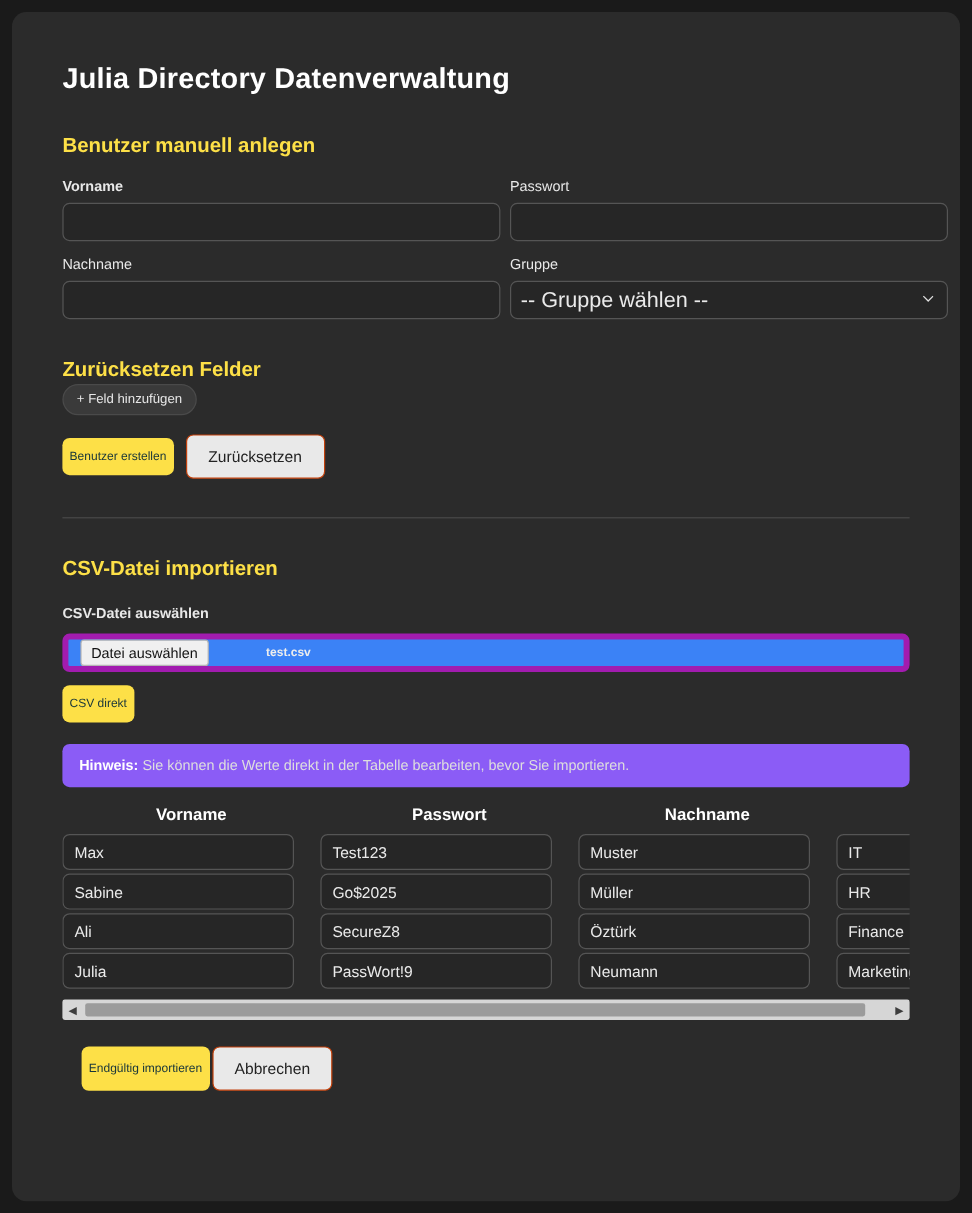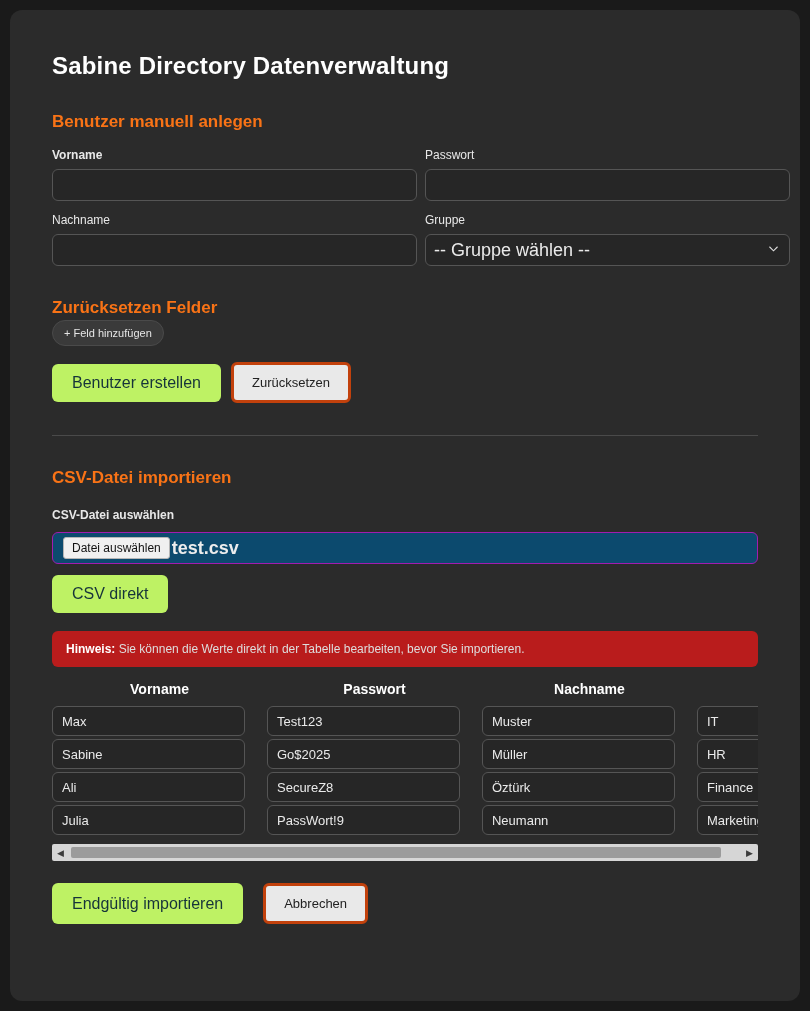--- a/index.html
+++ b/index.html
@@ -27,21 +27,21 @@
     position: relative;
   }
   h1.title {
     color: #ffffff;
     font-size: 24px;
     font-weight: bold;
     margin: 12px 0 0 0;
     letter-spacing: 0.2px;
   }
   h2.section {
-    color: #f97316;
+    color: #fde047;
     font-size: 17px;
     font-weight: bold;
     margin: 32px 0 0 0;
   }
   .form-grid {
     display: grid;
     grid-template-columns: 365px 365px;
     column-gap: 8px;
     margin-top: 16px;
   }
@@ -93,71 +93,71 @@
     background: #3a3a3a;
     color: #e6e6e6;
     border: 1px solid #4a4a4a;
     border-radius: 14px;
     font-size: 11px;
     padding: 6px 11px;
     font-family: "Liberation Sans", sans-serif;
     cursor: pointer;
   }
   .btn-primary {
-    background: #bef264;
+    background: #fde047;
     color: #16343a;
     border: none;
     border-radius: 6px;
-    font-size: 16px;
-    padding: 10px 20px;
+    font-size: 10px;
+    padding: 10px 6px;
     font-family: "Liberation Sans", sans-serif;
     cursor: pointer;
   }
   .btn-secondary {
     background: #e9e9e9;
     color: #222;
-    border: 3px solid #c2410c;
+    border: 1px solid #c2410c;
     border-radius: 6px;
     font-size: 13px;
     padding: 10px 18px;
     font-family: "Liberation Sans", sans-serif;
     cursor: pointer;
   }
   .btn-row { display: flex; gap: 10px; margin-top: 16px; align-items: center; }
   .divider {
     height: 1px;
     background: #4a4a4a;
     margin: 32px 0 0 0;
   }
   .file-row {
     margin-top: 10px;
     width: 100%;
     height: 32px;
-    background: #0c4a6e;
-    border: 1px solid #a21caf;
+    background: #3b82f6;
+    border: 5px solid #a21caf;
     border-radius: 6px;
     display: flex;
     align-items: center;
     padding: 0 10px;
-    gap: 2px;
+    gap: 20px;
   }
   .file-btn {
     background: #f0f0f0;
     color: #111;
     border: 1px solid #b5b5b5;
     border-radius: 3px;
     font-size: 12px;
     padding: 3px 8px;
     font-family: "Liberation Sans", sans-serif;
     cursor: pointer;
   }
-  .file-name { color: #ededed; font-size: 18px; font-weight: bold; }
+  .file-name { color: #ededed; font-size: 10px; font-weight: bold; margin-left: 28px; }
   .note {
     margin-top: 18px;
-    background: #b91c1c;
+    background: #8b5cf6;
     border-radius: 6px;
     padding: 11px 14px;
     color: #dedede;
     font-size: 12px;
   }
   .note b { color: #ffffff; }
   .table-wrap {
     margin-top: 14px;
     overflow: hidden;
     position: relative;
@@ -212,29 +212,29 @@
     cursor: pointer;
   }
   .hscroll .thumb {
     height: 11px;
     background: #9b9b9b;
     border-radius: 2px;
     margin-left: 2px;
     width: 650px;
     cursor: pointer;
   }
-  .foot-row { display: flex; gap: 20px; margin-top: 22px; }
+  .foot-row { display: flex; gap: 2px; margin-top: 22px; margin-left: 16px; }
 </style>
 </head>
 <body>
 
 <div class="page">
   <div class="card">
 
-    <h1 class="title">Sabine Directory Datenverwaltung</h1>
+    <h1 class="title">Julia Directory Datenverwaltung</h1>
 
     <h2 class="section">Benutzer manuell anlegen</h2>
 
     <div class="form-grid">
       <div>
         <label class="field-label">Vorname</label>
         <input class="text-input" type="text" placeholder="" style="">
       </div>
       <div>
         <label class="field-label light">Passwort</label>

